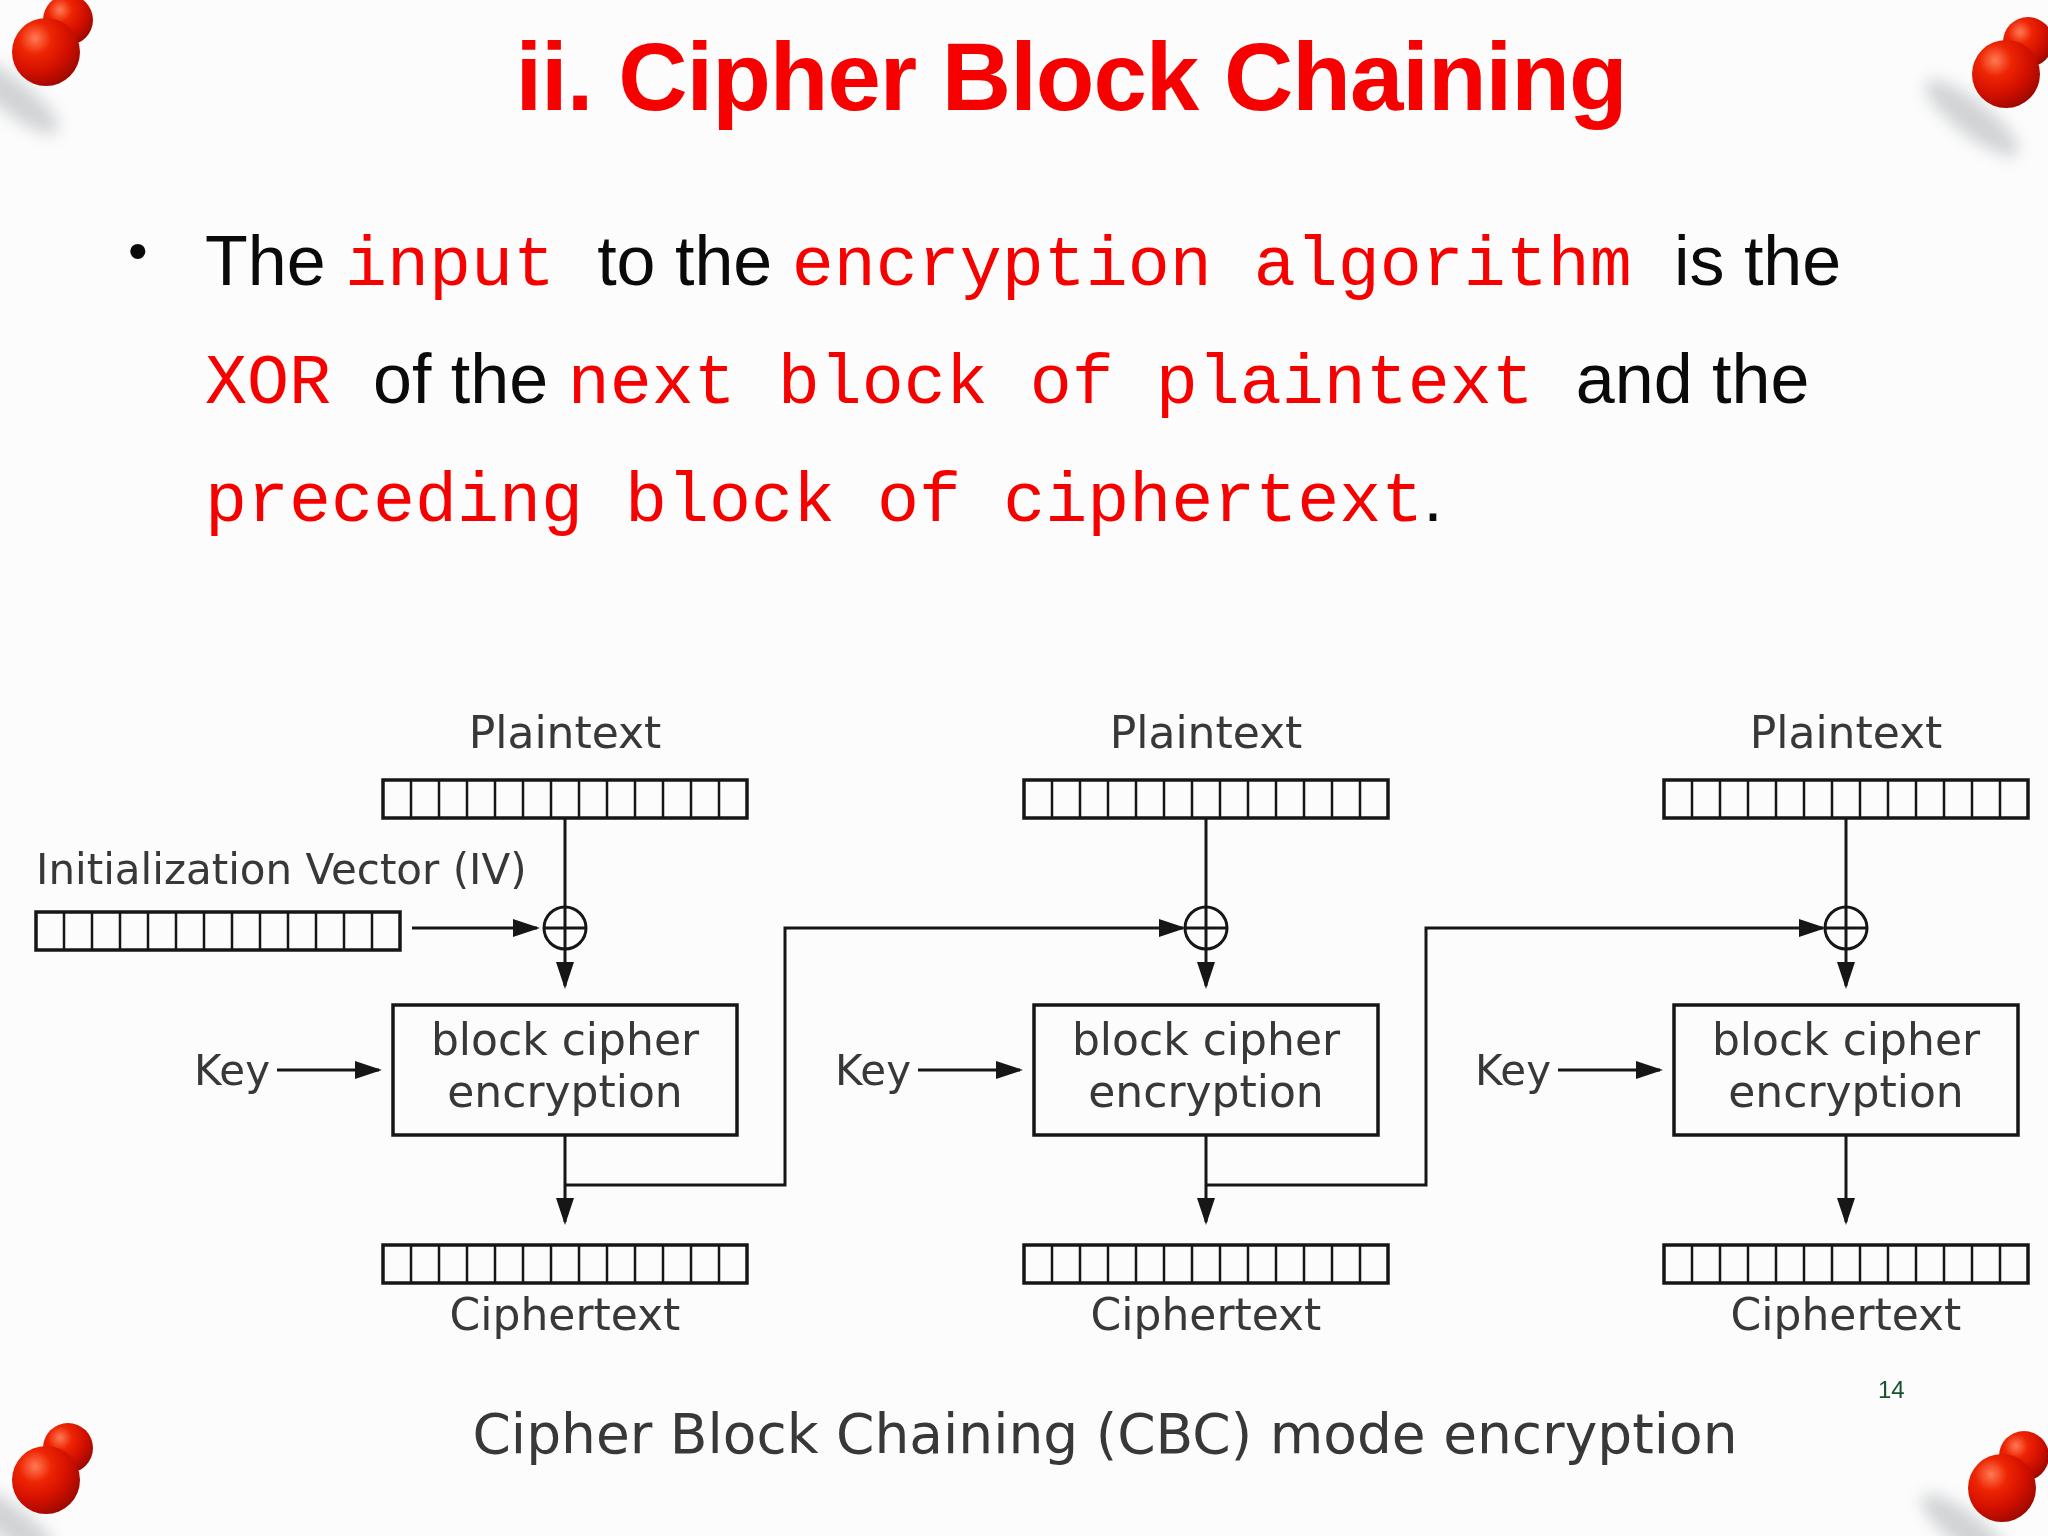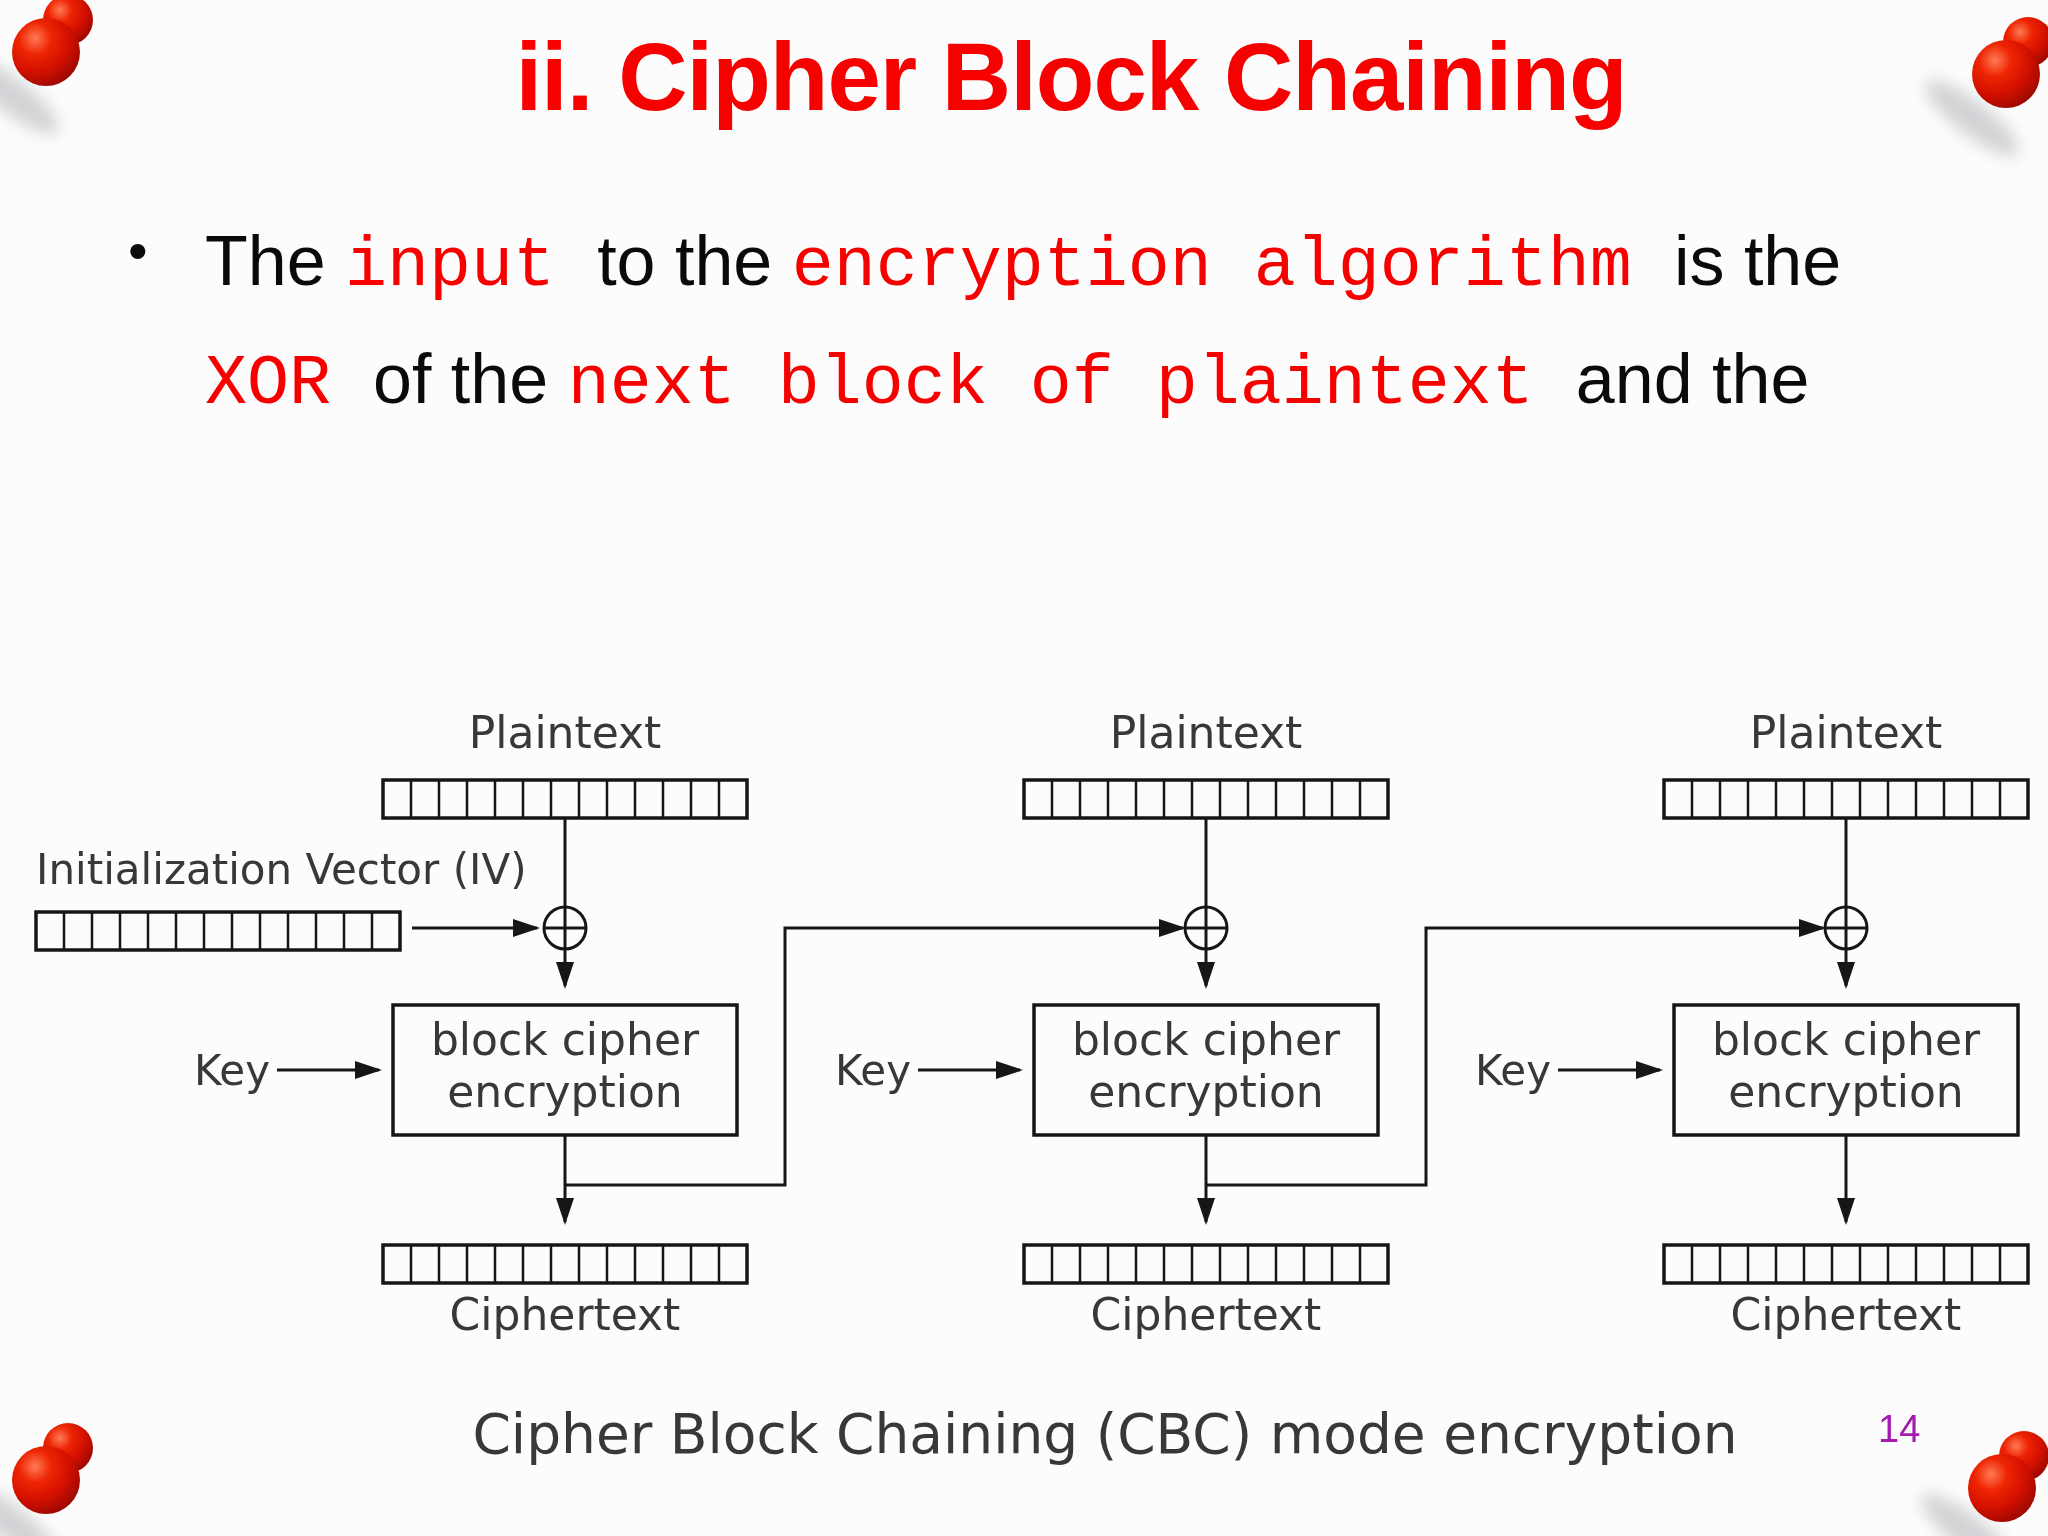--- a/index.html
+++ b/index.html
@@ -37,35 +37,36 @@
   }
   
   #caption{
     position:absolute;left:400px;top:1402px;width:1410px;
     text-align:center;
     font-family:"DejaVu Sans", sans-serif;
     font-size:55px;color:#383838;
   }
   
   #page-number{
-    position:absolute;left:1878px;top:1408px;width:70px;
-    font-size:38px;color:#a21caf;
+    position:absolute;left:1878px;top:1376px;width:70px;
+    font-size:24px;color:#14532d;
   }
 </style>
 </head>
 <body>
 
 <div id="slide">
 
   <div id="title">ii. Cipher Block Chaining</div>
 
   <div id="bullet-marker">•</div>
   <div id="bullet-text">
     <div><span class="blk">The </span><span class="red">input </span><span class="blk">to the </span><span class="red">encryption algorithm </span><span class="blk">is the</span></div>
     <div><span class="red">XOR </span><span class="blk">of the </span><span class="red">next block of plaintext </span><span class="blk">and the</span></div>
+    <div><span class="red">preceding block of ciphertext</span><span class="blk">.</span></div>
   </div>
 
   <svg id="diagram" viewBox="0 0 2048 1536" xmlns="http://www.w3.org/2000/svg">
     <defs>
       <marker id="arrow" markerWidth="9" markerHeight="6" refX="8" refY="3" orient="auto" markerUnits="strokeWidth">
         <path d="M0,0 L9,3 L0,6 Z" fill="#161616"></path>
       </marker>
       <radialGradient id="pinG" cx="34%" cy="30%" r="85%">
         <stop offset="0%" stop-color="#ff7a55"></stop>
         <stop offset="28%" stop-color="#ee2503"></stop>

